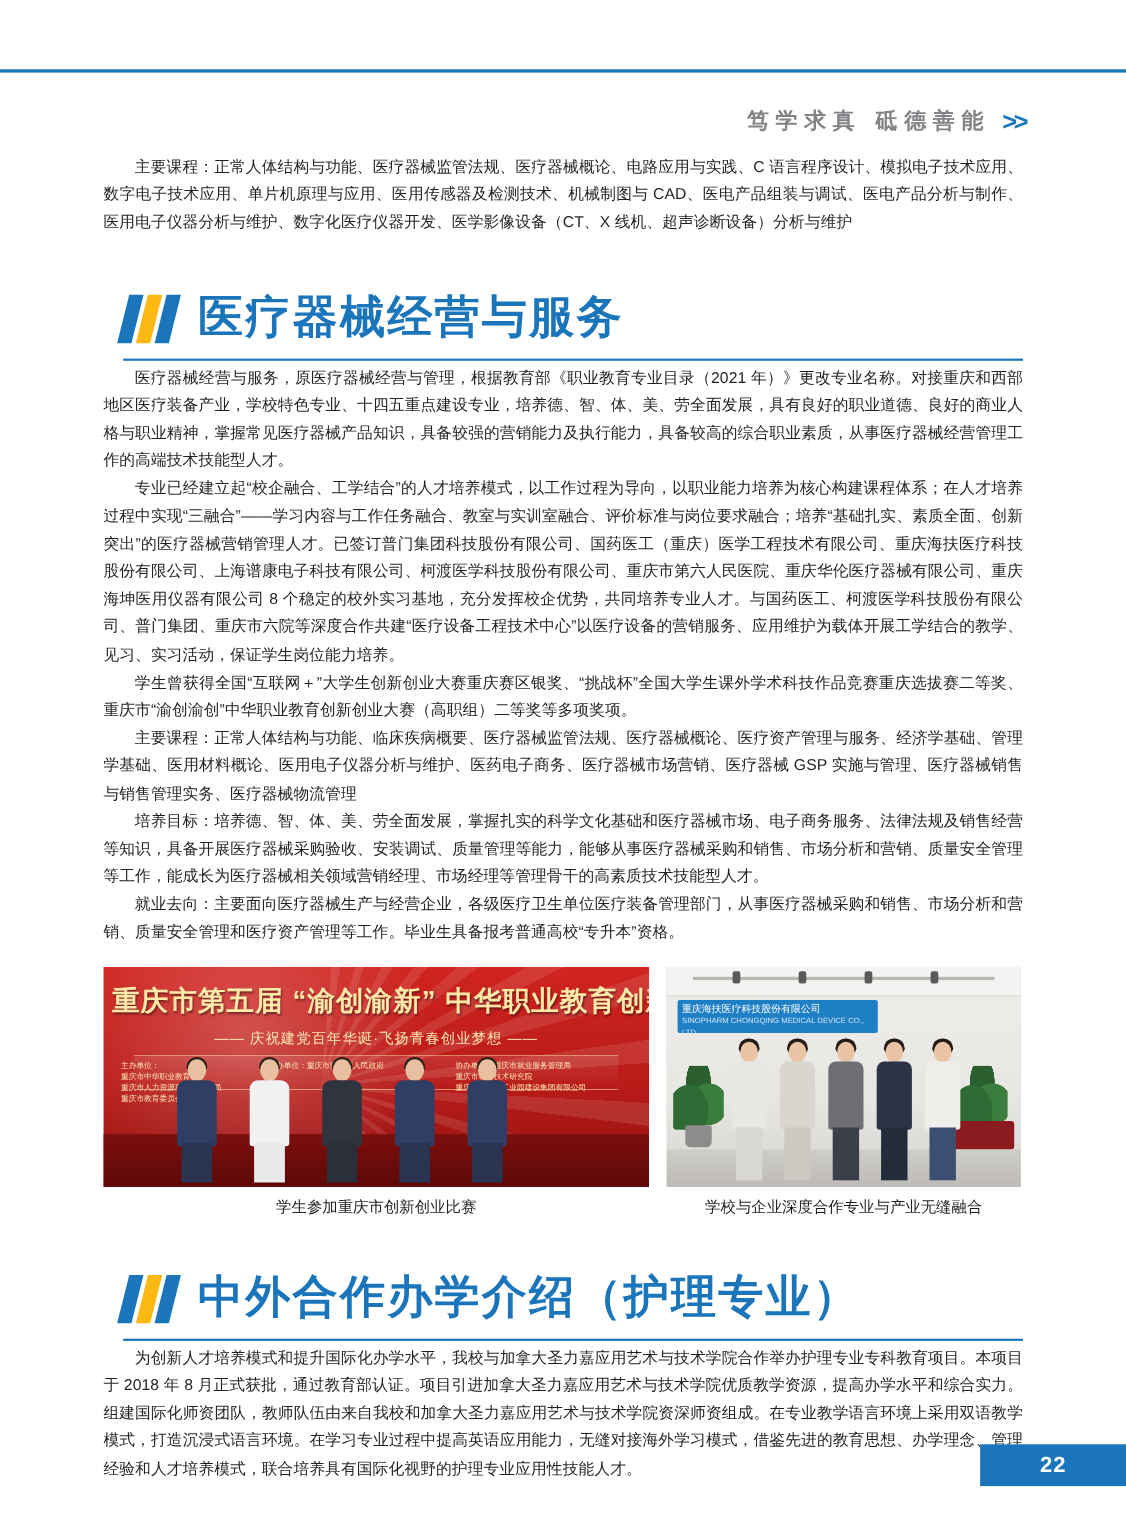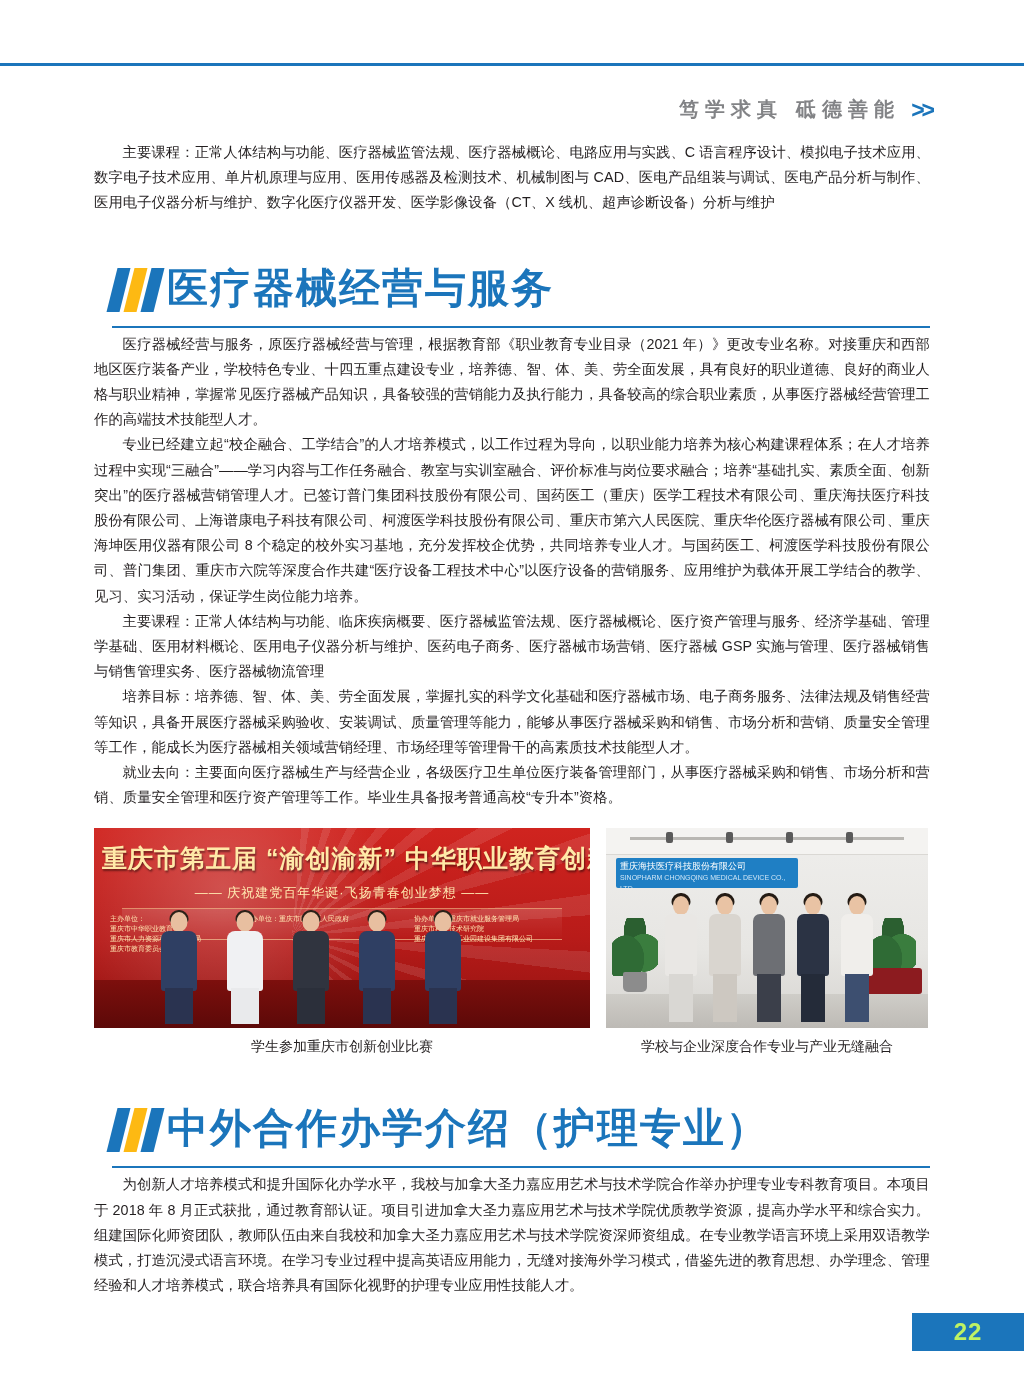--- a/index.html
+++ b/index.html
@@ -83,21 +83,21 @@
     top: 0;
     width: 13px;
     height: 44px;
     transform: skewX(-14deg);
   }
   .bars span.b1 { left: 0;  background: #1b75bb; }
   .bars span.b2 { left: 17px; background: #fdb913; }
   .bars span.b3 { left: 34px; background: #1b75bb; }
   .section-title {
     position: absolute;
-    left: 73px;
+    left: 86px;
     top: -4px;
     font-family: "Liberation Sans", "DejaVu Sans", sans-serif;
     font-size: 41px;
     font-weight: bold;
     color: #1b75bb;
     letter-spacing: 2px;
     line-height: 60px;
   }
   .section-rule {
     position: absolute;
@@ -315,25 +315,25 @@
   .office .person2 .legs { position: absolute; left: 50%; transform: translateX(-50%); top: 78px; width: 24px; height: 48px; }
   .q1 { left: 0; }    .q1 .body { background: #e9e7e4; } .q1 .legs { background: #d9d7d3; }
   .q2 { left: 44px; } .q2 .body { background: #d9d5cf; } .q2 .legs { background: #cdc8c1; }
   .q3 { left: 88px; } .q3 .body { background: #6d6f74; } .q3 .legs { background: #3b3f4a; }
   .q4 { left: 132px; }.q4 .body { background: #2b3344; } .q4 .legs { background: #242b39; }
   .q5 { left: 176px; }.q5 .body { background: #f0eeeb; } .q5 .legs { background: #3d4f70; }
   .page-number {
     position: absolute;
     right: 0;
     bottom: 48px;
-    width: 112px;
+    width: 133px;
     height: 38px;
     background: #1b75bb;
-    color: #bef264;
-    font-size: 24px;
+    color: #ffffff;
+    font-size: 20px;
     font-weight: bold;
     display: flex;
     align-items: center;
     justify-content: center;
     letter-spacing: 1px;
   }
 </style>
 </head>
 <body>
 
@@ -352,20 +352,21 @@
         <span class="b1"></span>
           <span class="b2"></span>
           <span class="b3"></span>
       </div>
       <div class="section-title">医疗器械经营与服务</div>
       <div class="section-rule"></div>
     </div>
 
     <p class="body indent">医疗器械经营与服务，原医疗器械经营与管理，根据教育部《职业教育专业目录（2021 年）》更改专业名称。对接重庆和西部地区医疗装备产业，学校特色专业、十四五重点建设专业，培养德、智、体、美、劳全面发展，具有良好的职业道德、良好的商业人格与职业精神，掌握常见医疗器械产品知识，具备较强的营销能力及执行能力，具备较高的综合职业素质，从事医疗器械经营管理工作的高端技术技能型人才。</p>
     <p class="body indent">专业已经建立起“校企融合、工学结合”的人才培养模式，以工作过程为导向，以职业能力培养为核心构建课程体系；在人才培养过程中实现“三融合”——学习内容与工作任务融合、教室与实训室融合、评价标准与岗位要求融合；培养“基础扎实、素质全面、创新突出”的医疗器械营销管理人才。已签订普门集团科技股份有限公司、国药医工（重庆）医学工程技术有限公司、重庆海扶医疗科技股份有限公司、上海谱康电子科技有限公司、柯渡医学科技股份有限公司、重庆市第六人民医院、重庆华伦医疗器械有限公司、重庆海坤医用仪器有限公司 8 个稳定的校外实习基地，充分发挥校企优势，共同培养专业人才。与国药医工、柯渡医学科技股份有限公司、普门集团、重庆市六院等深度合作共建“医疗设备工程技术中心”以医疗设备的营销服务、应用维护为载体开展工学结合的教学、见习、实习活动，保证学生岗位能力培养。</p>
+    <p class="body indent">学生曾获得全国“互联网＋”大学生创新创业大赛重庆赛区银奖、“挑战杯”全国大学生课外学术科技作品竞赛重庆选拔赛二等奖、重庆市“渝创渝创”中华职业教育创新创业大赛（高职组）二等奖等多项奖项。</p>
     <p class="body indent">主要课程：正常人体结构与功能、临床疾病概要、医疗器械监管法规、医疗器械概论、医疗资产管理与服务、经济学基础、管理学基础、医用材料概论、医用电子仪器分析与维护、医药电子商务、医疗器械市场营销、医疗器械 GSP 实施与管理、医疗器械销售与销售管理实务、医疗器械物流管理</p>
     <p class="body indent">培养目标：培养德、智、体、美、劳全面发展，掌握扎实的科学文化基础和医疗器械市场、电子商务服务、法律法规及销售经营等知识，具备开展医疗器械采购验收、安装调试、质量管理等能力，能够从事医疗器械采购和销售、市场分析和营销、质量安全管理等工作，能成长为医疗器械相关领域营销经理、市场经理等管理骨干的高素质技术技能型人才。</p>
     <p class="body indent">就业去向：主要面向医疗器械生产与经营企业，各级医疗卫生单位医疗装备管理部门，从事医疗器械采购和销售、市场分析和营销、质量安全管理和医疗资产管理等工作。毕业生具备报考普通高校“专升本”资格。</p>
 
     <div class="figures">
 
       <div class="figure fig-left">
         <div class="frame">
           <div class="stage">
             <div class="fan"></div>

